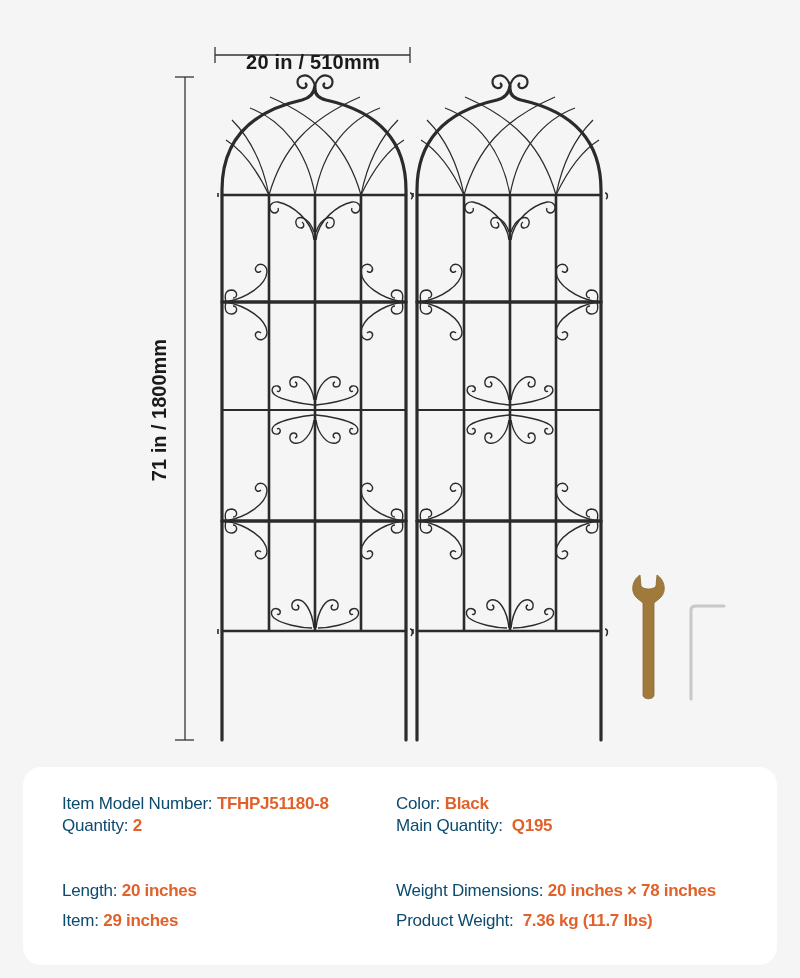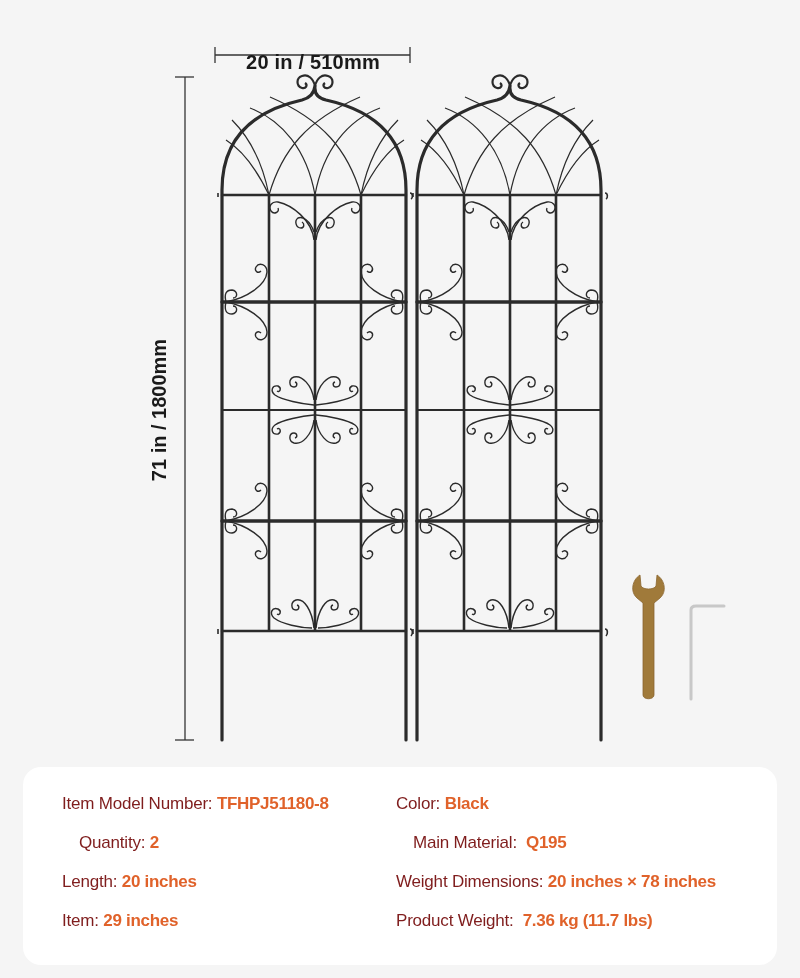--- a/index.html
+++ b/index.html
@@ -23,23 +23,23 @@
     position: absolute; left: 23px; top: 767px; width: 754px; height: 198px;
     background: #ffffff; border-radius: 18px;
   }
   .spec-col { position: absolute; top: 0; }
   .spec-col.left { left: 39px; }
   .spec-col.right { left: 373px; }
   .spec-row {
     position: absolute; left: 0; white-space: nowrap;
     font-size: 17px; line-height: 20px;
   }
-  .spec-label { color: #7f1d1d; font-weight: 400; letter-spacing: -0.2px; }
+  .spec-label { color: #0c4a6e; font-weight: 400; letter-spacing: -0.2px; }
   .spec-value { color: #e0622a; font-weight: 700; letter-spacing: -0.3px; }
-  .r0 { top: 27px; } .r1 { top: 66px; margin-left: 17px; } .r2 { top: 105px; } .r3 { top: 144px; }
+  .r0 { top: 27px; } .r1 { top: 49px; } .r2 { top: 114px; } .r3 { top: 144px; }
 </style>
 </head>
 <body>
 
 <div class="figure">
   <svg width="800" height="760" viewBox="0 0 800 760">
     <defs>
 
       <g id="panel">
 
@@ -163,21 +163,21 @@
     </div>
     <div class="spec-row r3">
       <span class="spec-label">Item: </span><span class="spec-value">29 inches</span>
     </div>
   </div>
   <div class="spec-col right">
     <div class="spec-row r0">
       <span class="spec-label">Color: </span><span class="spec-value">Black</span>
     </div>
     <div class="spec-row r1">
-      <span class="spec-label" style="white-space:pre">Main Material:  </span><span class="spec-value">Q195</span>
+      <span class="spec-label" style="white-space:pre">Main Quantity:  </span><span class="spec-value">Q195</span>
     </div>
     <div class="spec-row r2">
       <span class="spec-label">Weight Dimensions: </span><span class="spec-value">20 inches × 78 inches</span>
     </div>
     <div class="spec-row r3">
       <span class="spec-label" style="white-space:pre">Product Weight:  </span><span class="spec-value">7.36 kg (11.7 lbs)</span>
     </div>
   </div>
 </div>
 

